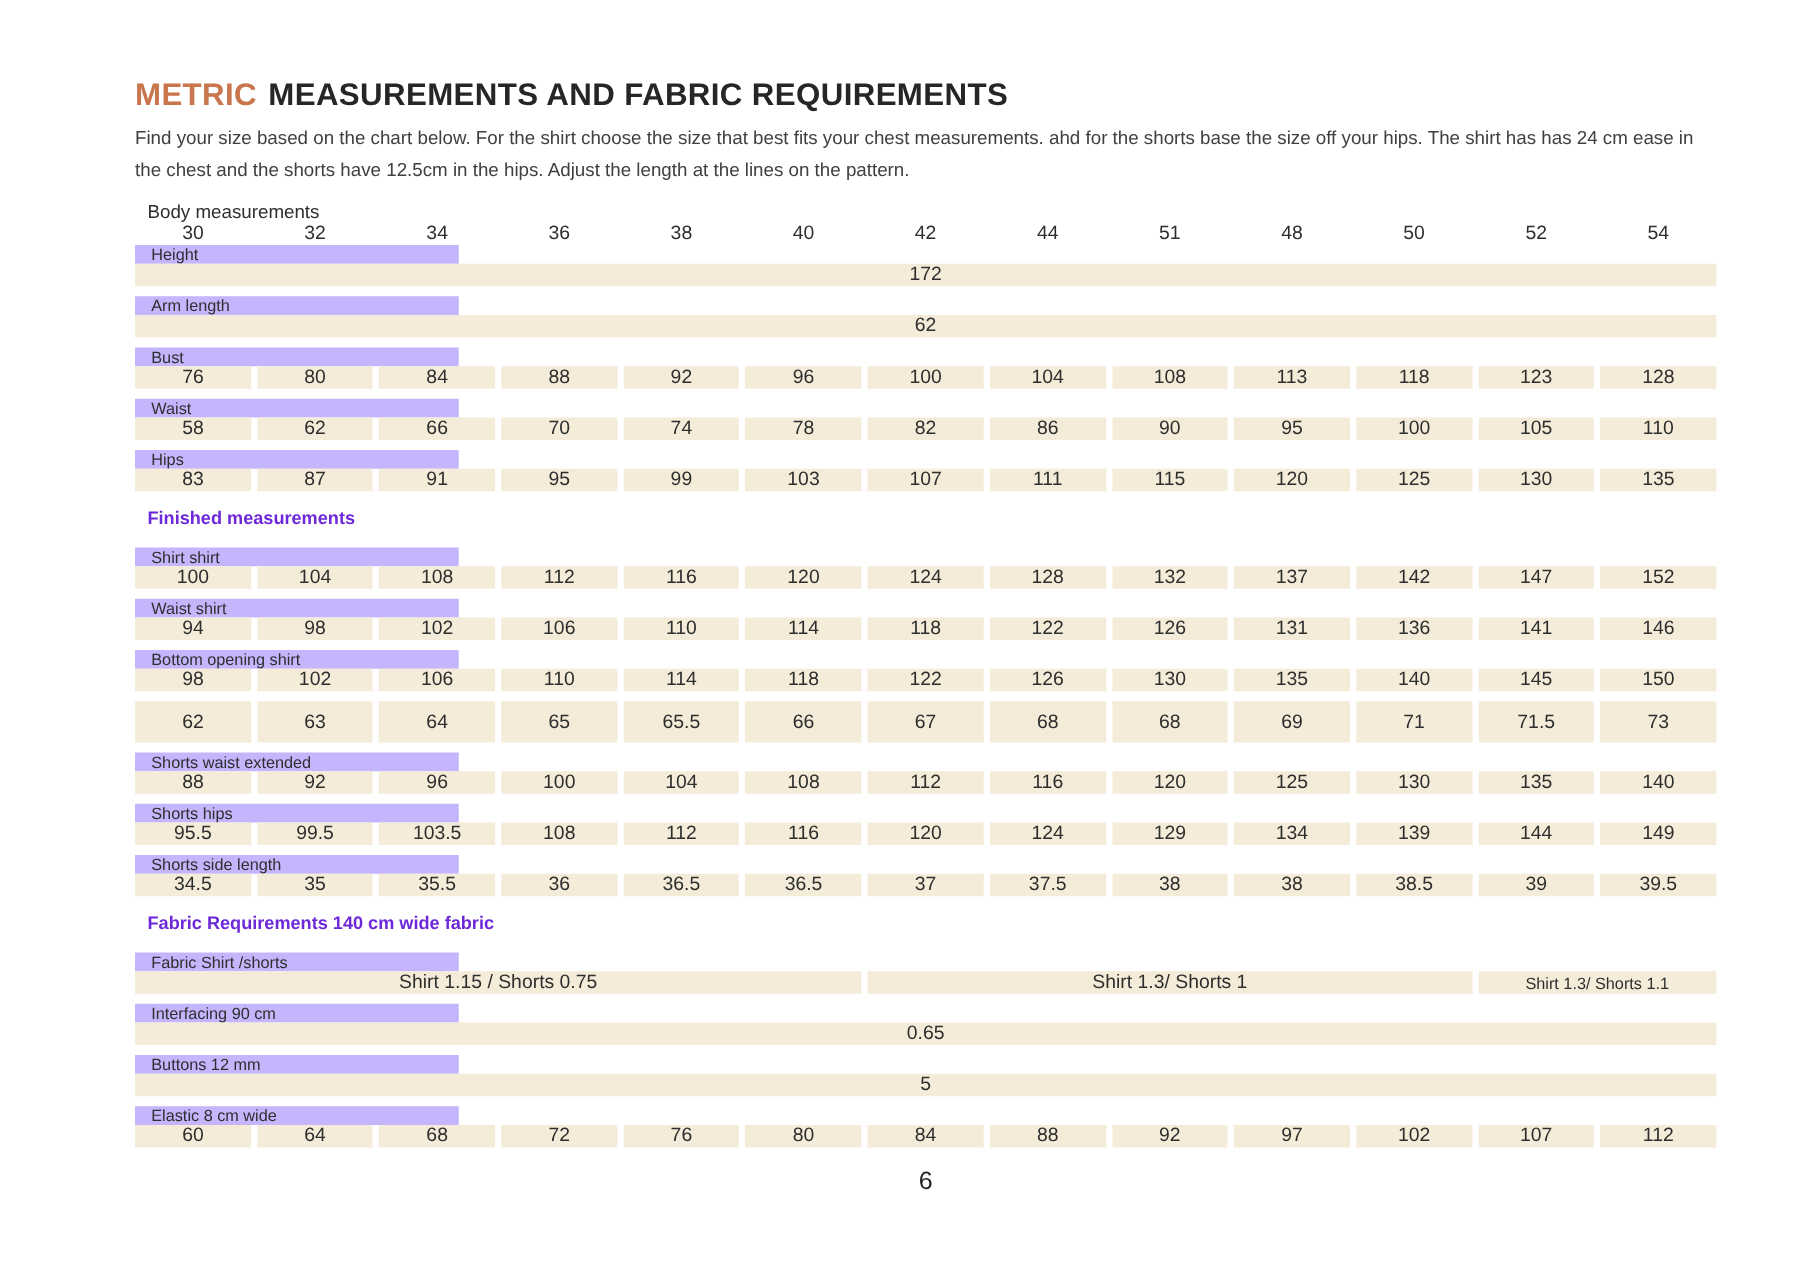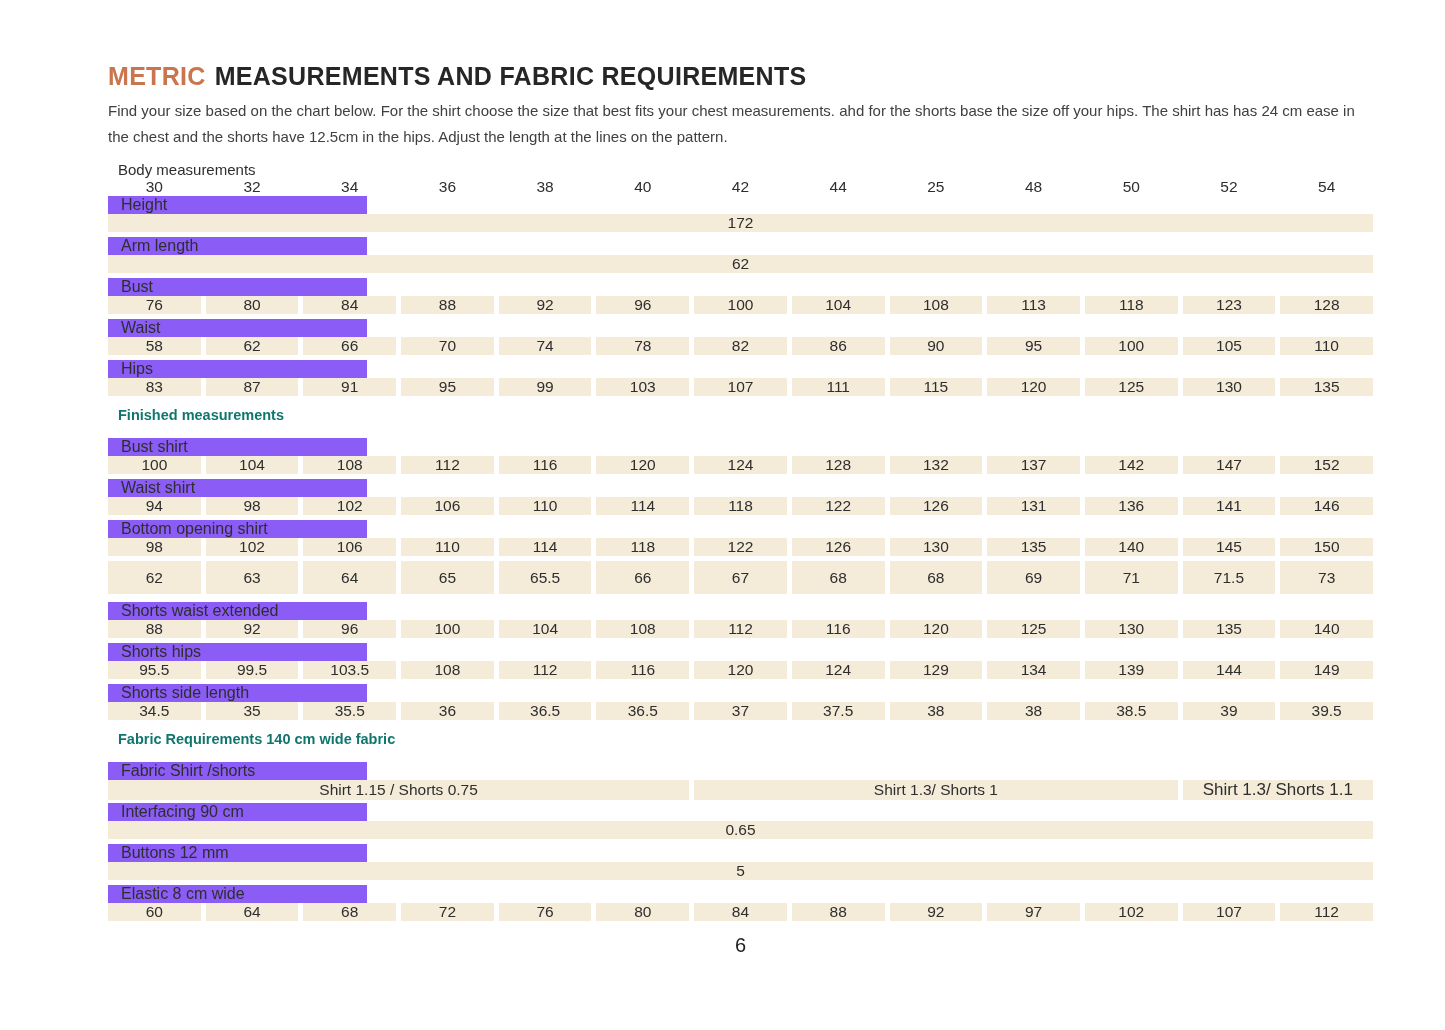--- a/index.html
+++ b/index.html
@@ -13,36 +13,36 @@
     font-size:25px;font-weight:700;letter-spacing:.3px;margin:0 0 7px 0;color:#262626;
   }
   .accent{color:#c9764e;margin-right:9px;}
   .intro{
     font-size:15px;line-height:25.5px;margin:0 0 12px 0;color:#404040;
     width:1265px;
   }
   .table{width:1265px;}
   .row{display:flex;height:33px;margin-bottom:8px;flex-direction:column;}
   .label-cell{
-    width:246px;flex:none;background:#8b5cf6;display:flex;align-items:center;
-    padding-left:13px;font-size:16px;margin-right:7px;
+    width:246px;flex:none;background:#c4b5fd;display:flex;align-items:center;
+    padding-left:13px;font-size:13px;margin-right:7px;
   }
   .values{flex:1;display:grid;grid-template-columns:repeat(13,1fr);column-gap:5px;}
   .cell{
     background:#f4ecd9;display:flex;align-items:center;justify-content:center;
     font-size:15.5px;white-space:nowrap;
   }
   .hdr-row{height:26px;margin-bottom:9px;}
   .hdr-row .label-cell,.hdr-row .cell{background:transparent;}
   .hdr-row .label-cell{font-size:15px;padding-left:10px;}
   .sec-hdr{
     height:28px;display:flex;align-items:center;padding-left:10px;
-    font-size:14.5px;font-weight:700;margin:3px 0 9px 0;color:#0f766e;
-  }
-  .small-text{font-size:17px;text-align:right;}
+    font-size:14.5px;font-weight:700;margin:3px 0 9px 0;color:#6d28d9;
+  }
+  .small-text{font-size:13px;text-align:right;}
   .page-number{
     text-align:center;font-size:20px;margin-top:16px;color:#222;
   }
 </style>
 </head>
 <body>
 
 <div class="content">
   <h1><span class="accent">METRIC</span><span>MEASUREMENTS AND FABRIC REQUIREMENTS</span></h1>
   <p class="intro">Find your size based on the chart below. For the shirt choose the size that best fits your chest measurements.  ahd for the shorts base the size off your hips. The shirt  has has 24 cm ease in the chest and the shorts have 12.5cm in the hips. Adjust the length at the lines on the pattern.</p>
@@ -52,21 +52,21 @@
         <div class="label-cell">Body measurements</div>
         <div class="values">
           <div class="cell">30</div>
           <div class="cell">32</div>
           <div class="cell">34</div>
           <div class="cell">36</div>
           <div class="cell">38</div>
           <div class="cell">40</div>
           <div class="cell">42</div>
           <div class="cell">44</div>
-          <div class="cell">25</div>
+          <div class="cell">51</div>
           <div class="cell">48</div>
           <div class="cell">50</div>
           <div class="cell">52</div>
           <div class="cell">54</div>
         </div>
       </div>
       <div class="row">
         <div class="label-cell">Height</div>
         <div class="values">
           <div class="cell" style="grid-column: span 13;">172</div>
@@ -127,21 +127,21 @@
           <div class="cell">111</div>
           <div class="cell">115</div>
           <div class="cell">120</div>
           <div class="cell">125</div>
           <div class="cell">130</div>
           <div class="cell">135</div>
         </div>
       </div>
       <div class="sec-hdr">Finished measurements</div>
       <div class="row">
-        <div class="label-cell">Bust shirt</div>
+        <div class="label-cell">Shirt shirt</div>
         <div class="values">
           <div class="cell">100</div>
           <div class="cell">104</div>
           <div class="cell">108</div>
           <div class="cell">112</div>
           <div class="cell">116</div>
           <div class="cell">120</div>
           <div class="cell">124</div>
           <div class="cell">128</div>
           <div class="cell">132</div>

